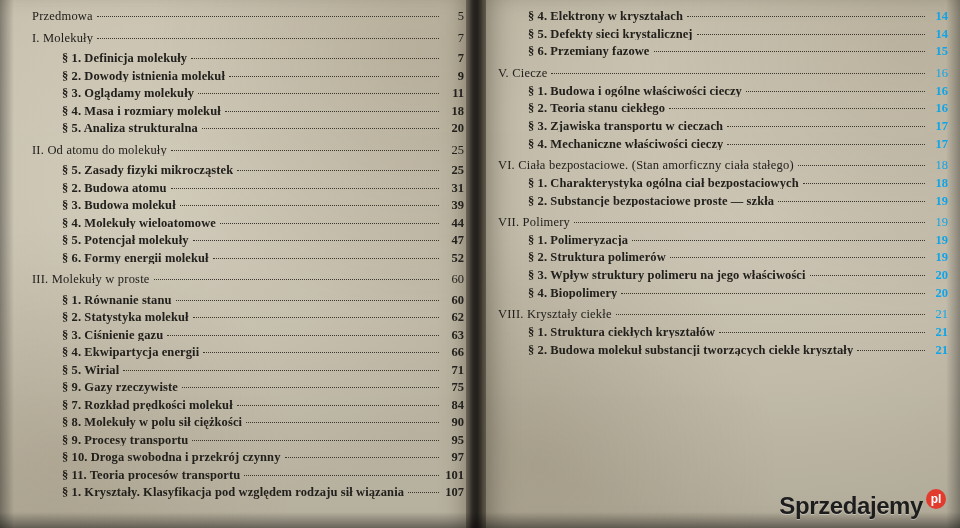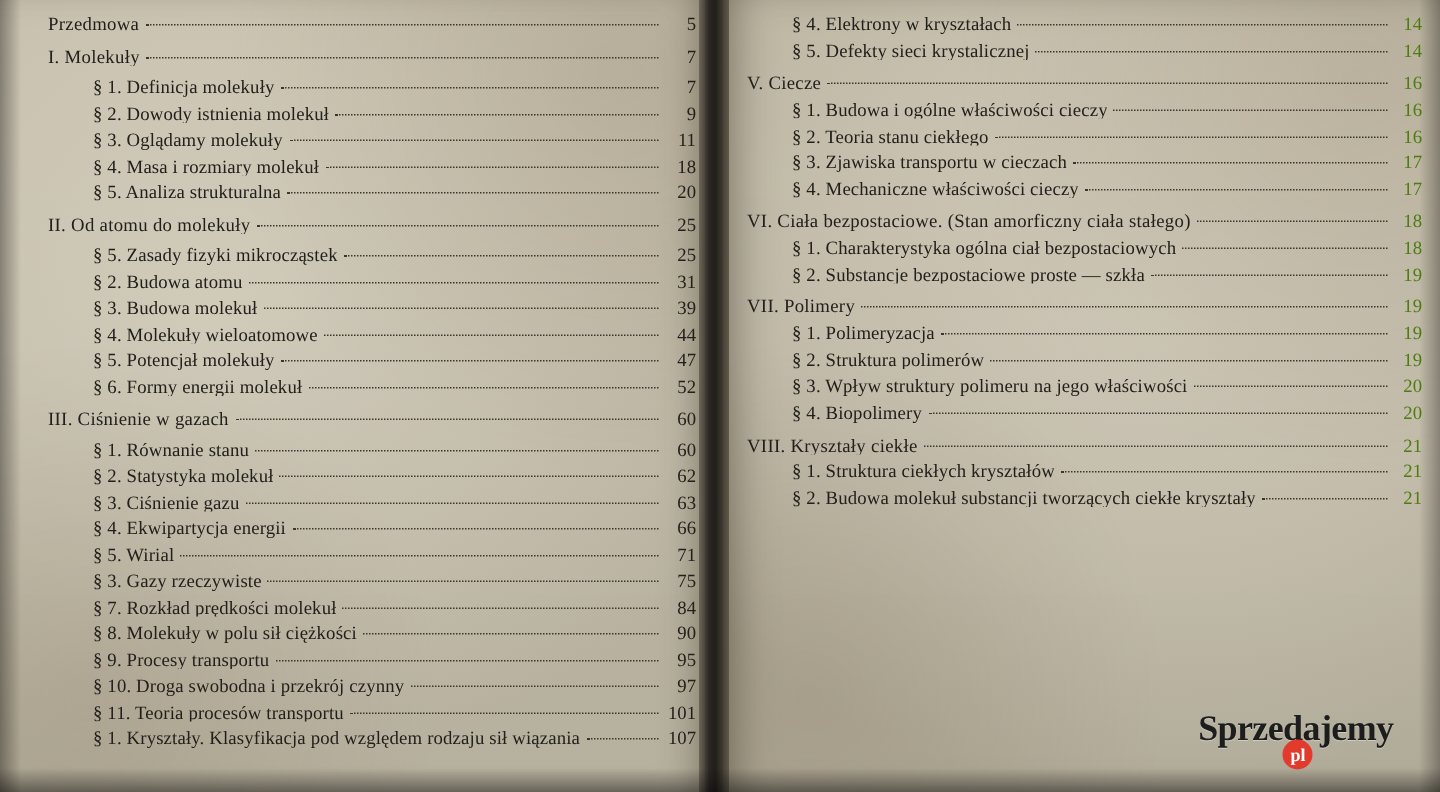--- a/index.html
+++ b/index.html
@@ -73,28 +73,28 @@
     transform: translateY(-3px);
     height: 9px;
     min-width: 6px;
   }
   .page-no {
     flex: 0 0 auto;
     text-align: right;
     min-width: 22px;
     font-variant-numeric: tabular-nums;
   }
-  .indent1 { padding-left: 30px; }
+  .indent1 { padding-left: 30px; font-weight: bold; }
   .indent0 { padding-left: 0px; }
   .chapter .label { letter-spacing: .2px; }
 
   
   .right-toc .page-no {
     min-width: 20px;
-    color: #4d7c0f;
+    color: #0ea5e9;
   }
   .right-toc .row { margin-bottom: 5.2px; }
 
   
   .grain {
     position: absolute; inset: 0;
     pointer-events: none;
     background:
       radial-gradient(circle at 12% 88%, rgba(120,104,70,.14) 0%, rgba(0,0,0,0) 38%),
       radial-gradient(circle at 88% 10%, rgba(120,104,70,.12) 0%, rgba(0,0,0,0) 42%),
@@ -113,29 +113,28 @@
   }
   .bottom-shadow {
     position: absolute; left: 0; bottom: 0; width: 960px; height: 16px;
     background: linear-gradient(to top, rgba(0,0,0,.4), rgba(0,0,0,0));
     pointer-events: none;
   }
 
   
   .watermark {
     position: absolute;
-    right: 31px; bottom: 8px;
+    right: 14px; bottom: 8px;
     display: flex;
     align-items: center;
-    font-family: Liberation Serif, serif;
+    font-family: Liberation Sans, sans-serif;
     font-weight: bold;
     font-size: 24px;
     color: #1d1d1d;
     letter-spacing: -0.4px;
-    flex-direction: column;
   }
   .wm-text { text-shadow: 0 1px 0 rgba(255,255,255,.35); }
   .wm-badge {
     margin-left: 3px;
     background: #e23b2e;
     color: #fff;
     font-size: 12px;
     font-weight: bold;
     border-radius: 50%;
     width: 20px; height: 20px;
@@ -224,21 +223,21 @@
         <span class="label">§ 5. Potencjał molekuły</span>
         <span class="dots"></span>
         <span class="page-no">47</span>
       </div>
       <div class="row indent1">
         <span class="label">§ 6. Formy energii molekuł</span>
         <span class="dots"></span>
         <span class="page-no">52</span>
       </div>
       <div class="row chapter indent0">
-        <span class="label">III. Ciśnienie w gazach</span>
+        <span class="label">III. Molekuły w proste</span>
         <span class="dots"></span>
         <span class="page-no">60</span>
       </div>
       <div class="row indent1">
         <span class="label">§ 1. Równanie stanu</span>
         <span class="dots"></span>
         <span class="page-no">60</span>
       </div>
       <div class="row indent1">
         <span class="label">§ 2. Statystyka molekuł</span>
@@ -254,21 +253,21 @@
         <span class="label">§ 4. Ekwipartycja energii</span>
         <span class="dots"></span>
         <span class="page-no">66</span>
       </div>
       <div class="row indent1">
         <span class="label">§ 5. Wirial</span>
         <span class="dots"></span>
         <span class="page-no">71</span>
       </div>
       <div class="row indent1">
-        <span class="label">§ 3. Gazy rzeczywiste</span>
+        <span class="label">§ 9. Gazy rzeczywiste</span>
         <span class="dots"></span>
         <span class="page-no">75</span>
       </div>
       <div class="row indent1">
         <span class="label">§ 7. Rozkład prędkości molekuł</span>
         <span class="dots"></span>
         <span class="page-no">84</span>
       </div>
       <div class="row indent1">
         <span class="label">§ 8. Molekuły w polu sił ciężkości</span>
@@ -300,20 +299,25 @@
       <div class="row indent1 first">
         <span class="label">§ 4. Elektrony w kryształach</span>
         <span class="dots"></span>
         <span class="page-no">14</span>
       </div>
       <div class="row indent1">
         <span class="label">§ 5. Defekty sieci krystalicznej</span>
         <span class="dots"></span>
         <span class="page-no">14</span>
       </div>
+      <div class="row indent1">
+        <span class="label">§ 6. Przemiany fazowe</span>
+        <span class="dots"></span>
+        <span class="page-no">15</span>
+      </div>
       <div class="row chapter indent0">
         <span class="label">V. Ciecze</span>
         <span class="dots"></span>
         <span class="page-no">16</span>
       </div>
       <div class="row indent1">
         <span class="label">§ 1. Budowa i ogólne właściwości cieczy</span>
         <span class="dots"></span>
         <span class="page-no">16</span>
       </div>

